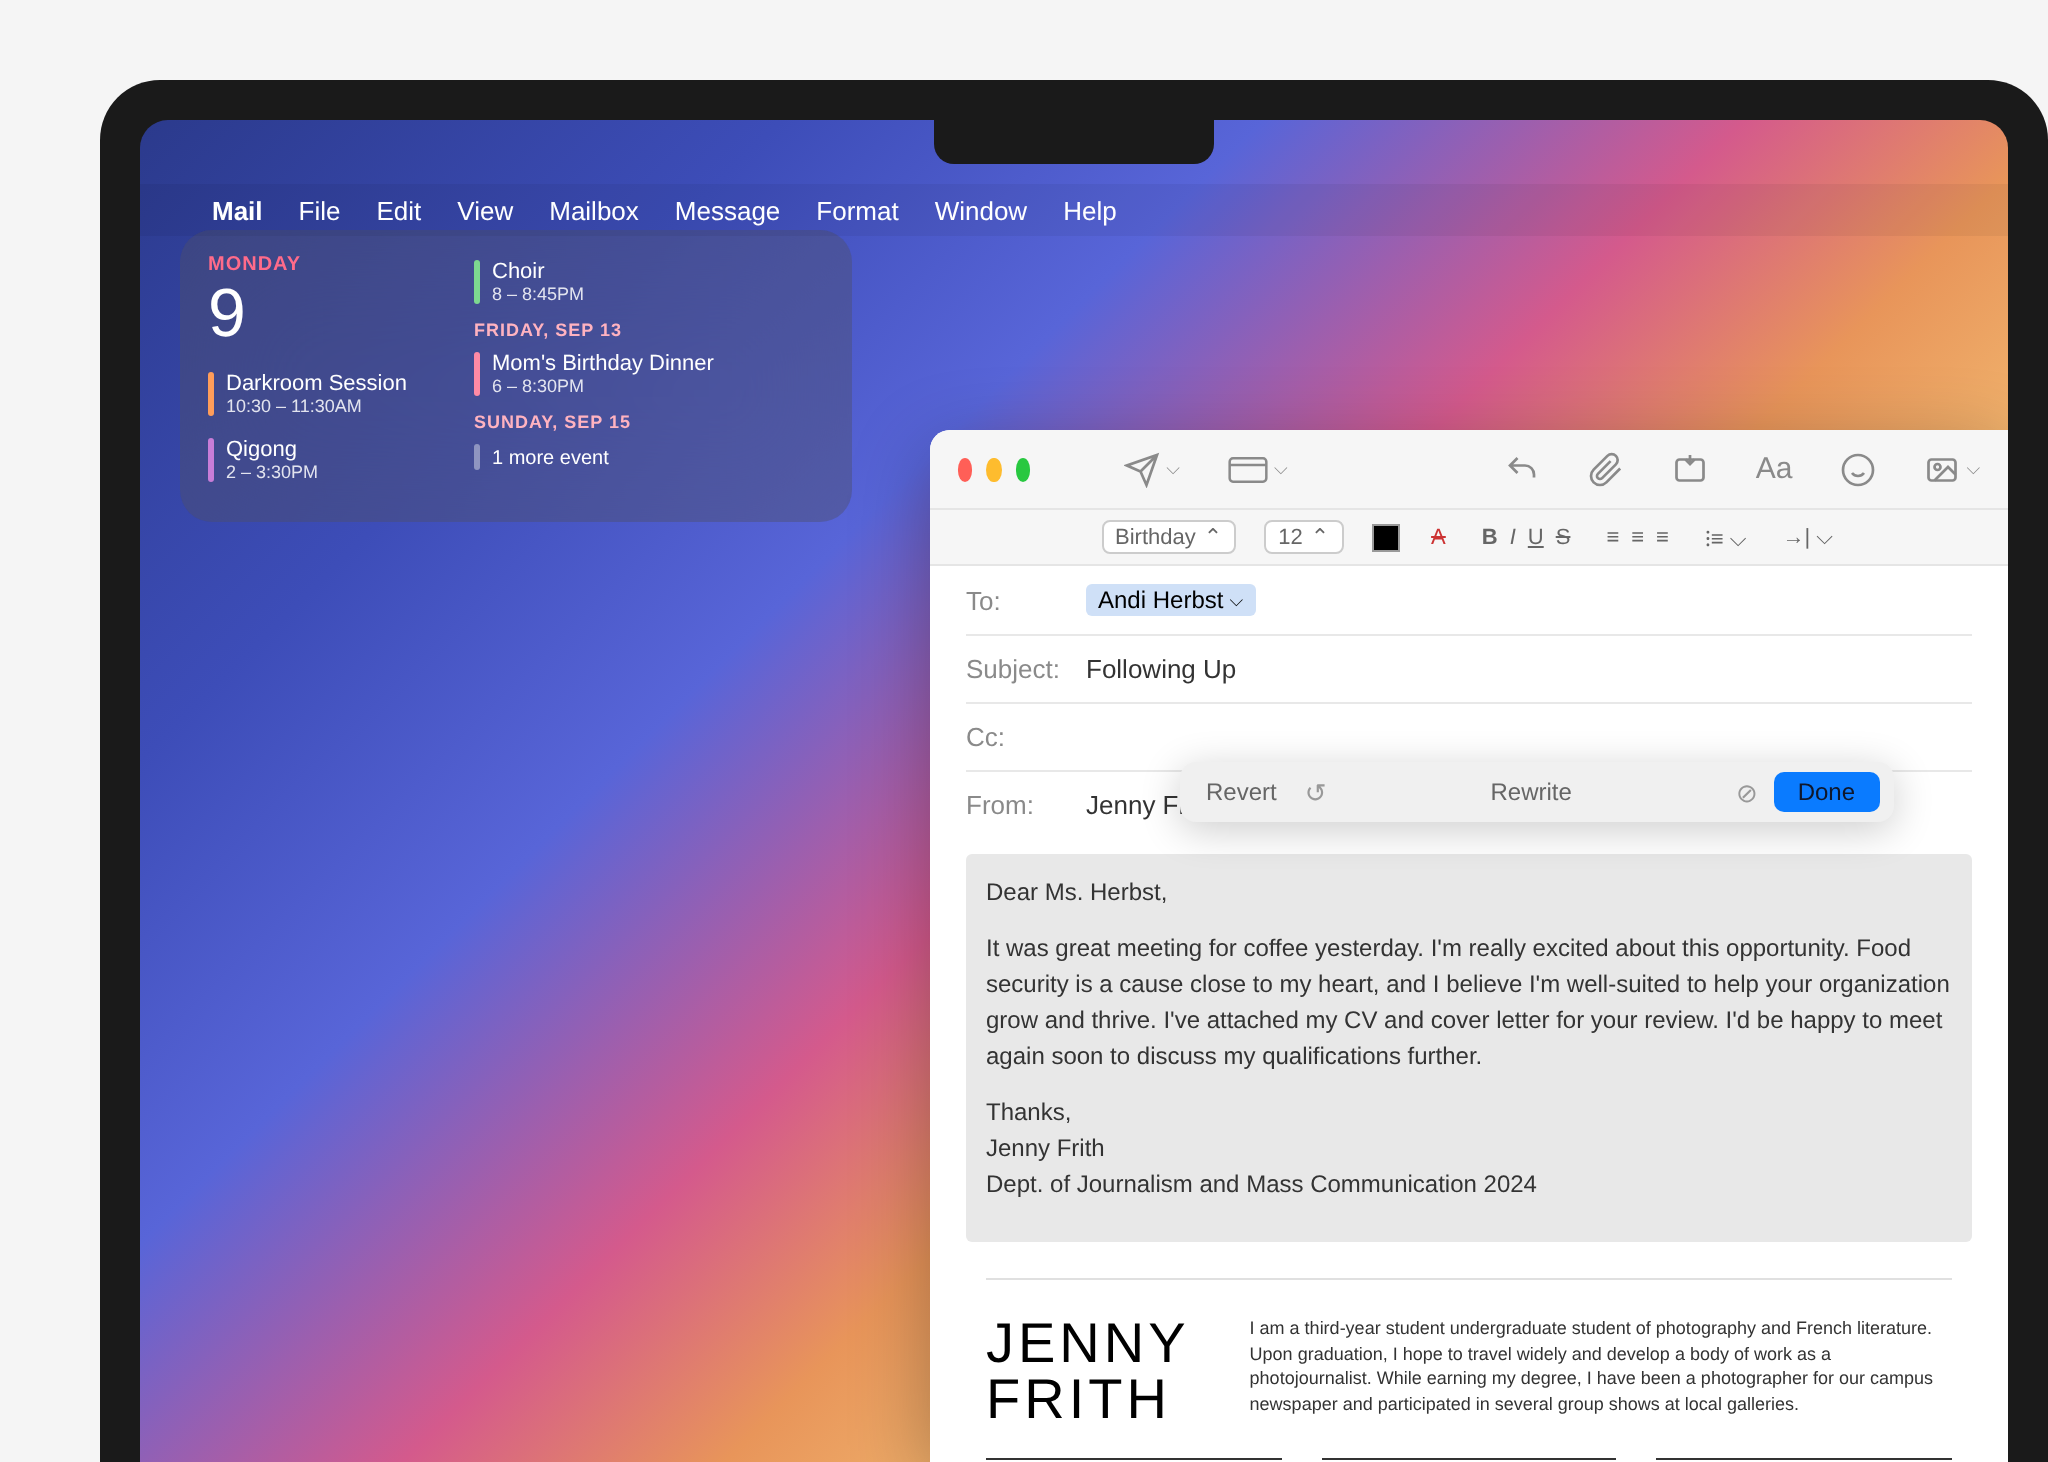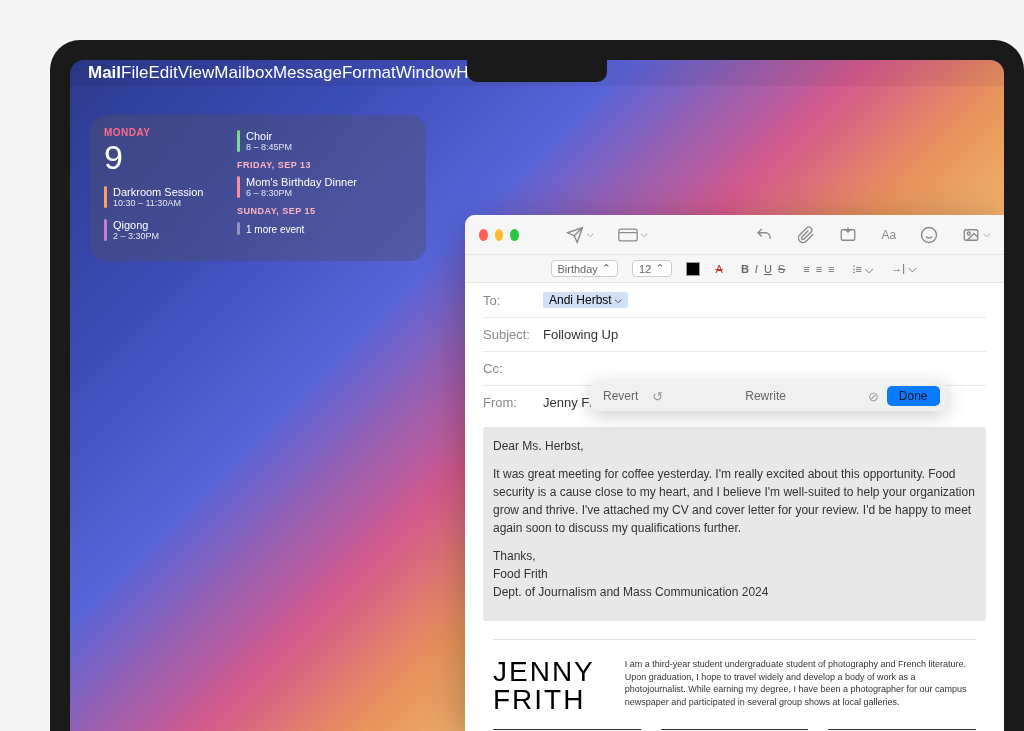--- a/index.html
+++ b/index.html
@@ -40,27 +40,29 @@
       transform: translateX(-50%);
       width: 140px;
       height: 22px;
       background: #1a1a1a;
       border-radius: 0 0 10px 10px;
       z-index: 100;
     }
     .menu-bar {
       display: flex;
       align-items: center;
+      gap: 18px;
       padding: 5px 18px;
       color: white;
-      font-size: 17px;
+      font-size: 13px;
       position: relative;
       z-index: 10;
       background: rgba(0,0,0,0.05);
       height: 26px;
+      margin-top: 32px;
     }
     .apple-logo {
       font-size: 15px;
     }
     .menu-item {
       cursor: pointer;
     }
     .menu-item.bold {
       font-weight: 600;
     }
@@ -427,21 +429,21 @@
             <svg width="18" height="18" viewBox="0 0 24 24" fill="none" stroke="currentColor" stroke-width="1.8">
                 <path d="m21.44 11.05-9.19 9.19a6 6 0 0 1-8.49-8.49l9.19-9.19a4 4 0 0 1 5.66 5.66l-9.2 9.19a2 2 0 0 1-2.83-2.83l8.49-8.48"></path>
               </svg>
           </span>
           <span class="toolbar-icon">
             <svg width="18" height="18" viewBox="0 0 24 24" fill="none" stroke="currentColor" stroke-width="1.8">
                 <rect x="3" y="5" width="18" height="14" rx="2"></rect>
                 <path d="M12 2v6m-3-3 3 3 3-3"></path>
               </svg>
           </span>
-          <span class="toolbar-icon" style="font-size:12px;">Aa</span>
+          <span class="toolbar-icon" style="font-size:15px;">Aa</span>
           <span class="toolbar-icon">
             <svg width="18" height="18" viewBox="0 0 24 24" fill="none" stroke="currentColor" stroke-width="1.8">
                 <circle cx="12" cy="12" r="10"></circle>
                 <path d="M8 14s1.5 2 4 2 4-2 4-2M9 9h.01M15 9h.01"></path>
               </svg>
           </span>
           <span class="toolbar-icon">
             <svg width="18" height="18" viewBox="0 0 24 24" fill="none" stroke="currentColor" stroke-width="1.8">
                 <rect x="3" y="5" width="18" height="14" rx="2"></rect>
                 <circle cx="9" cy="10" r="2"></circle>
@@ -511,21 +513,21 @@
         <div class="popup-spacer"></div>
         <span class="popup-icon">⊘</span>
         <span class="done-btn">Done</span>
       </div>
 
       <div class="email-body highlighted">
         <p>Dear Ms. Herbst,</p>
         <p>It was great meeting for coffee yesterday. I'm really excited about this opportunity. Food security is a cause close to my heart, and I believe I'm well-suited to help your organization grow and thrive. I've attached my CV and cover letter for your review. I'd be happy to meet again soon to discuss my qualifications further.</p>
         <p>
           <span>Thanks,</span><br>
-          <span>Food Frith</span><br>
+          <span>Jenny Frith</span><br>
           <span>Dept. of Journalism and Mass Communication 2024</span>
         </p>
       </div>
 
       <div class="cv-attachment">
         <div class="cv-header">
           <div>
             <div class="cv-name">JENNY</div>
             <div class="cv-name">FRITH</div>
           </div>

